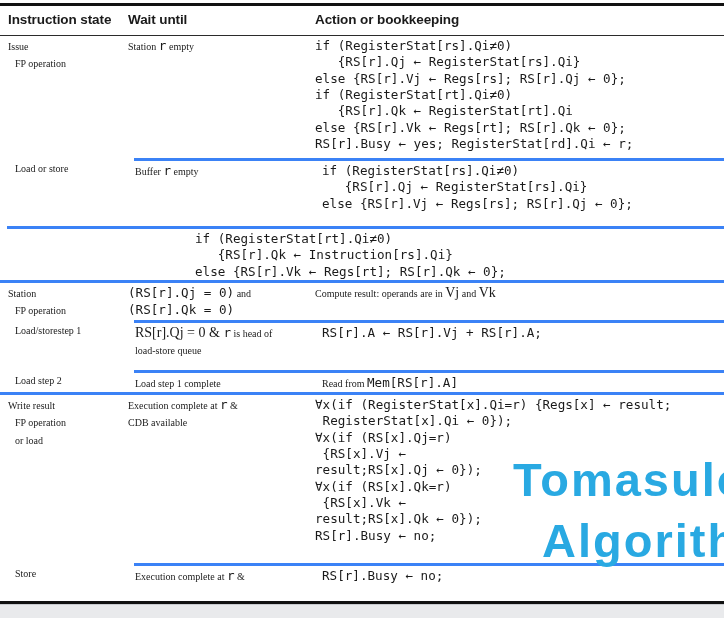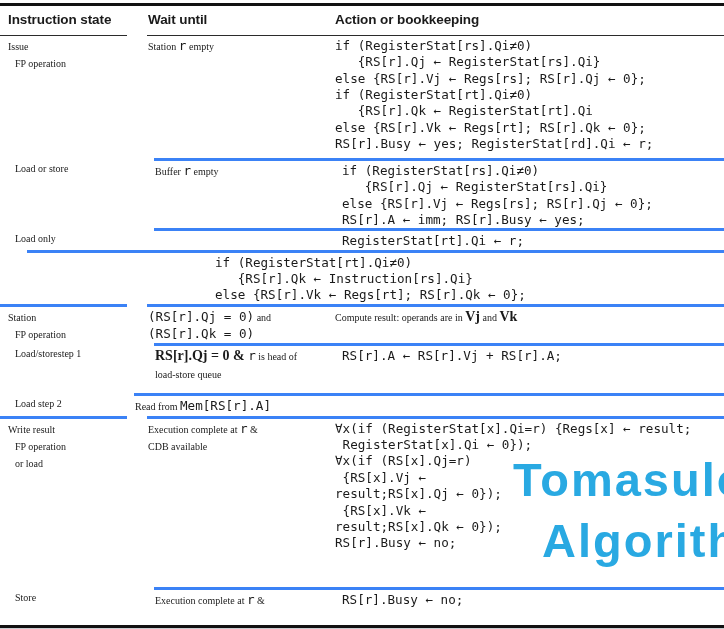--- a/index.html
+++ b/index.html
@@ -12,35 +12,35 @@
     color:#1a1a1a;
   }
   .toprule{height:3px;background:#111;margin-top:3px;}
   .botrule{height:3px;background:#111;}
   .graystrip{height:13px;background:#e9eaec;border-top:1px solid #c9ccd0;}
 
   .tbl{display:flex;flex-direction:column;}
   .row{display:flex;box-sizing:border-box;}
   .cell{box-sizing:border-box;padding-top:2px;}
   .c1{width:127px;padding-left:8px;}
-  .c2{width:187px;padding-left:1px;margin-left:20px;}
+  .c2{width:187px;padding-left:1px;}
   .c3{flex:1;padding-left:1px;}
 
   .hdr .cell{border-bottom:1px solid #2b2b2b;}
   .hdr{height:30px;align-items:center;
        font-family:"Liberation Sans", sans-serif;
        font-weight:bold;font-size:13.5px;letter-spacing:-0.1px;}
   .hdr .cell{padding-top:6px;height:100%;}
 
   .row.bd .cell{border-top:3px solid #3b82f6;}
   .row.bd.ind .c1{border-top:none;}
 
   .ln{white-space:pre;line-height:16.35px;font-size:14px;}
   .s {font-family:"Liberation Serif", serif;font-size:10px;}
-  .sb{font-family:"Liberation Serif", serif;font-size:14px;font-weight:bold;}
+  .sb{font-family:"Liberation Serif", serif;font-size:14px;font-weight:normal;}
   .m {font-family:"DejaVu Sans Mono", monospace;font-size:12.6px;}
   .ind{padding-left:7px;}
 
   
   .r1 .cell{min-height:122px;}
   .r2 .cell{min-height:68px;}
   .r3 .cell{min-height:20px;}
   .r4 .cell{min-height:50px;}
   .r5 .cell{min-height:36px;}
   .r6 .cell{min-height:50px;}
@@ -93,33 +93,23 @@
       <div class="cell c1">
           <div class="ln"><span class="s">Load or store</span></div>
         </div>
       <div class="cell c2">
           <div class="ln"><span class="s">Buffer </span><span class="m">r</span><span class="s"> empty</span></div>
         </div>
       <div class="cell c3">
           <div class="ln"><span class="m">if (RegisterStat[rs].Qi≠0)</span></div>
           <div class="ln"><span class="m">   {RS[r].Qj ← RegisterStat[rs].Qi}</span></div>
           <div class="ln"><span class="m">else {RS[r].Vj ← Regs[rs]; RS[r].Qj ← 0};</span></div>
-          <div class="ln"><span class="m">RS[r].A ← imm; RS[r].Busy ← yes;</span></div>
-        </div>
-    </div>
-
-    <div class="row r3 bd ind">
-      <div class="cell c1">
-          <div class="ln"><span class="s">Load only</span></div>
-        </div>
-      <div class="cell c2"></div>
-      <div class="cell c3">
-          <div class="ln"><span class="m">RegisterStat[rt].Qi ← r;</span></div>
-        </div>
-    </div>
+        </div>
+    </div>
+
 
     <div class="row r4 bd ind">
       <div class="cell c2"></div>
       <div class="cell c3">
           <div class="ln"><span class="m">if (RegisterStat[rt].Qi≠0)</span></div>
           <div class="ln"><span class="m">   {RS[r].Qk ← Instruction[rs].Qi}</span></div>
           <div class="ln"><span class="m">else {RS[r].Vk ← Regs[rt]; RS[r].Qk ← 0};</span></div>
         </div>
     </div>
 
@@ -146,20 +136,23 @@
           <div class="ln"><span class="s">load-store queue</span></div>
         </div>
       <div class="cell c3">
           <div class="ln"><span class="m">RS[r].A ← RS[r].Vj + RS[r].A;</span></div>
         </div>
     </div>
 
     <div class="row r7 bd ind">
       <div class="cell c1">
           <div class="ln"><span class="s">Load step 2</span></div>
+        </div>
+      <div class="cell c2">
+          <div class="ln"><span class="s">Load step 1 complete</span></div>
         </div>
       <div class="cell c3">
           <div class="ln"><span class="s">Read from </span><span class="m">Mem[RS[r].A]</span></div>
         </div>
     </div>
 
     <div class="row r8 bd">
       <div class="cell c1">
           <div class="ln"><span class="s">Write result</span></div>
           <div class="ln"><span class="s ind">FP operation</span></div>
@@ -168,20 +161,21 @@
       <div class="cell c2">
           <div class="ln"><span class="s">Execution complete at </span><span class="m">r</span><span class="s"> &amp;</span></div>
           <div class="ln"><span class="s">CDB available</span></div>
         </div>
       <div class="cell c3">
           <div class="ln"><span class="m">∀x(if (RegisterStat[x].Qi=r) {Regs[x] ← result;</span></div>
           <div class="ln"><span class="m"> RegisterStat[x].Qi ← 0});</span></div>
           <div class="ln"><span class="m">∀x(if (RS[x].Qj=r)</span></div>
           <div class="ln"><span class="m"> {RS[x].Vj ←</span></div>
           <div class="ln"><span class="m">result;RS[x].Qj ← 0});</span></div>
+          <div class="ln"><span class="m">∀x(if (RS[x].Qk=r)</span></div>
           <div class="ln"><span class="m"> {RS[x].Vk ←</span></div>
           <div class="ln"><span class="m">result;RS[x].Qk ← 0});</span></div>
           <div class="ln"><span class="m">RS[r].Busy ← no;</span></div>
         </div>
     </div>
 
     <div class="row r9 bd ind">
       <div class="cell c1">
           <div class="ln"><span class="s">Store</span></div>
         </div>

